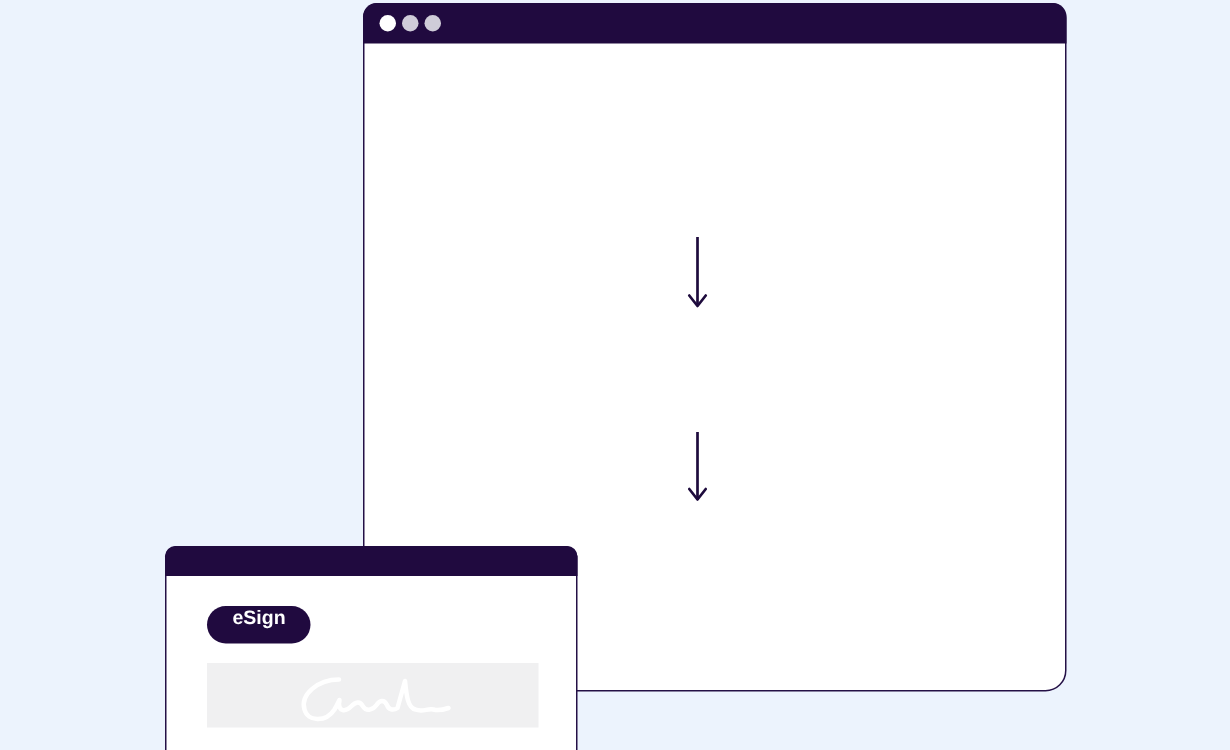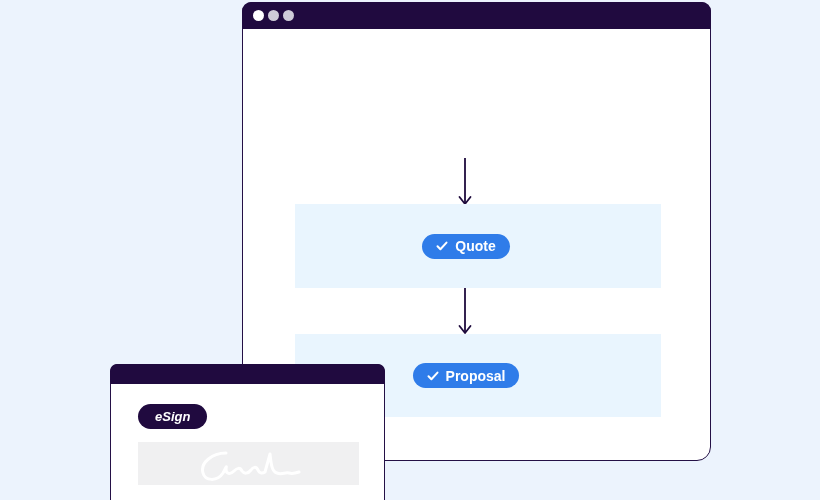--- a/index.html
+++ b/index.html
@@ -110,29 +110,27 @@
     position:absolute;
     left:-1px;top:-1px;right:-1px;
     height:20px;
     background:var(--titlebar);
     border-radius:7px 7px 0 0;
   }
   .esign-pill{
     position:absolute;
     left:27px;top:39px;
     display:inline-flex;
-    align-items:center;
     height:25px;
     padding:0 17px;
     border-radius:13px;
     background:var(--titlebar);
     color:var(--pill-text);
     font-size:13px;
     font-weight:bold;
-    font-style:italic;
   }
   .signature-box{
     position:absolute;
     left:27px;top:77px;
     width:221px;height:43px;
     background:var(--signature-box);
   }
   .signature-box svg{display:block;width:100%;height:100%;}
 </style>
 </head>
@@ -150,48 +148,28 @@
     <div class="window-body">
 
 
       <div class="arrow a1">
         <svg width="16" height="48" viewBox="0 0 16 48">
             <line x1="8" y1="0" x2="8" y2="45" stroke="#1e0b3d" stroke-width="1.8"></line>
             <path d="M2.5 39 L8 46 L13.5 39" fill="none" stroke="#1e0b3d" stroke-width="1.8" stroke-linecap="round" stroke-linejoin="round"></path>
           </svg>
       </div>
 
-      <div class="band b2">
-        <button class="step-pill">
-          <span class="check">
-            <svg width="12" height="10" viewBox="0 0 12 10">
-                <path d="M1.5 5.2 L4.4 8.2 L10.5 1.6" fill="none" stroke="#ffffff" stroke-width="2" stroke-linecap="round" stroke-linejoin="round"></path>
-              </svg>
-          </span>
-          <span>Quote</span>
-        </button>
-      </div>
 
       <div class="arrow a2">
         <svg width="16" height="47" viewBox="0 0 16 47">
             <line x1="8" y1="0" x2="8" y2="44" stroke="#1e0b3d" stroke-width="1.8"></line>
             <path d="M2.5 38 L8 45 L13.5 38" fill="none" stroke="#1e0b3d" stroke-width="1.8" stroke-linecap="round" stroke-linejoin="round"></path>
           </svg>
       </div>
 
-      <div class="band b3">
-        <button class="step-pill">
-          <span class="check">
-            <svg width="12" height="10" viewBox="0 0 12 10">
-                <path d="M1.5 5.2 L4.4 8.2 L10.5 1.6" fill="none" stroke="#ffffff" stroke-width="2" stroke-linecap="round" stroke-linejoin="round"></path>
-              </svg>
-          </span>
-          <span>Proposal</span>
-        </button>
-      </div>
 
     </div>
   </div>
 
   <div class="esign-window">
     <div class="esign-titlebar"></div>
     <span class="esign-pill">
       <span>eSign</span>
     </span>
     <div class="signature-box">

